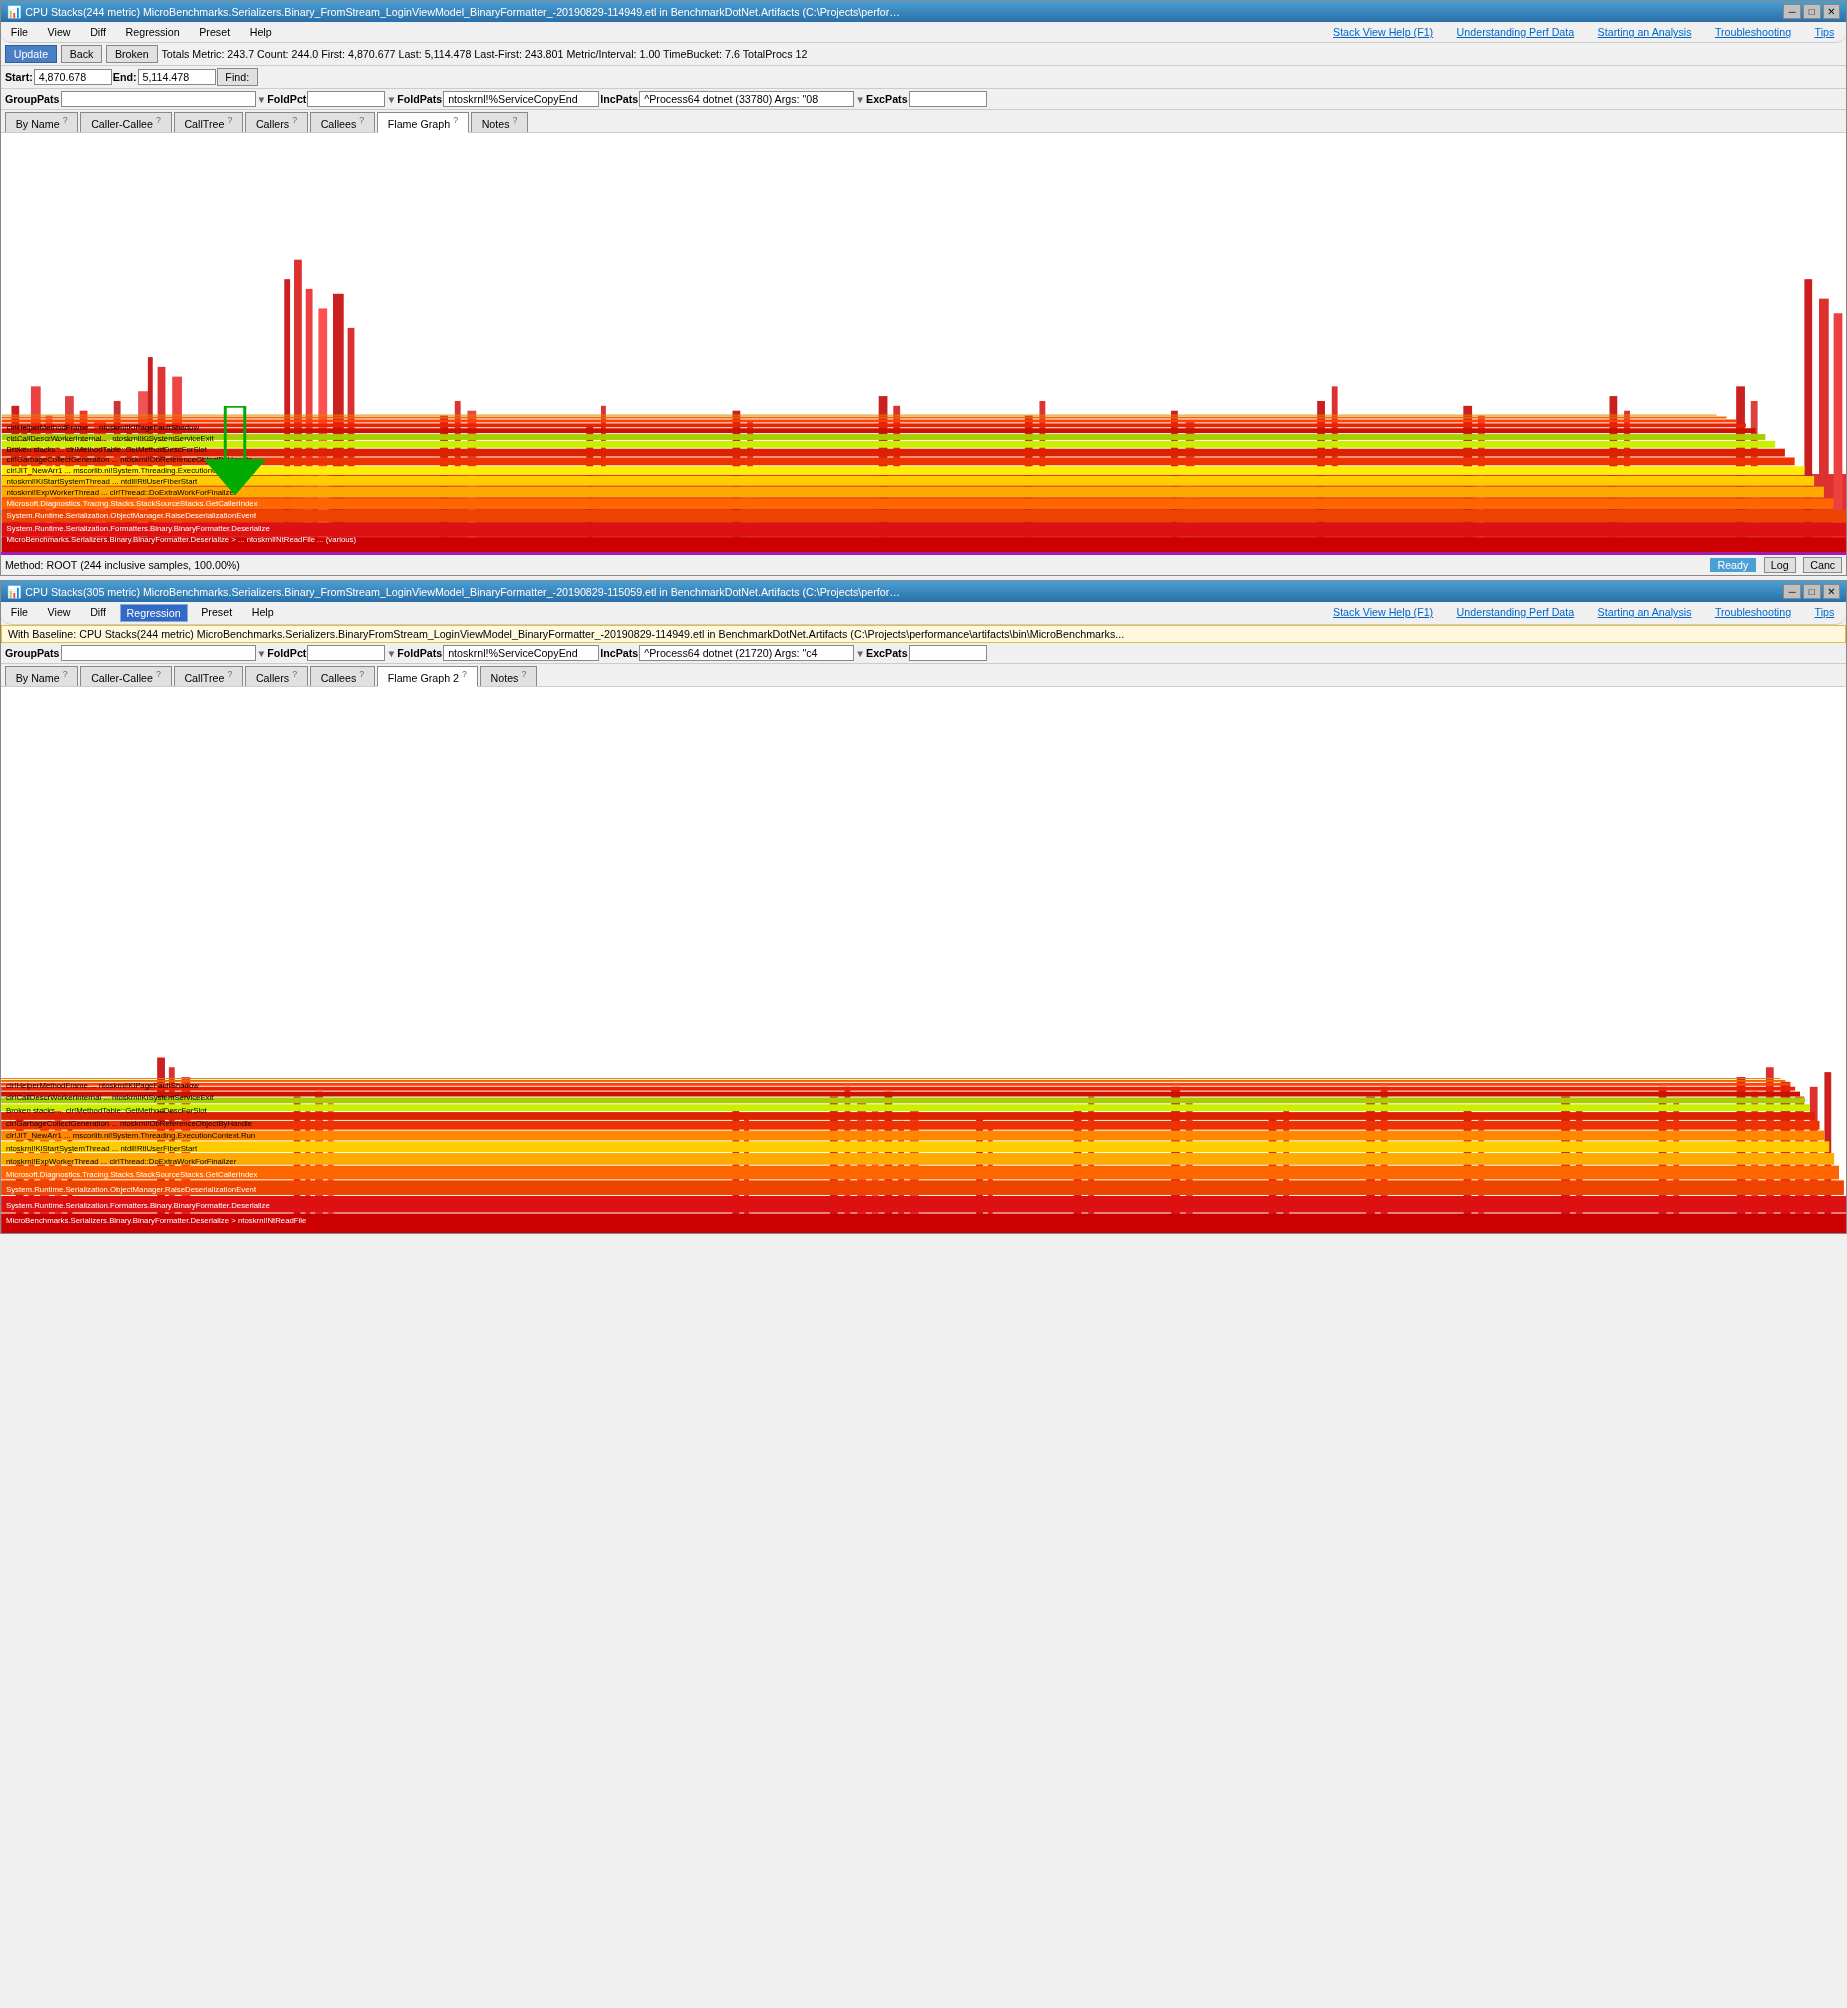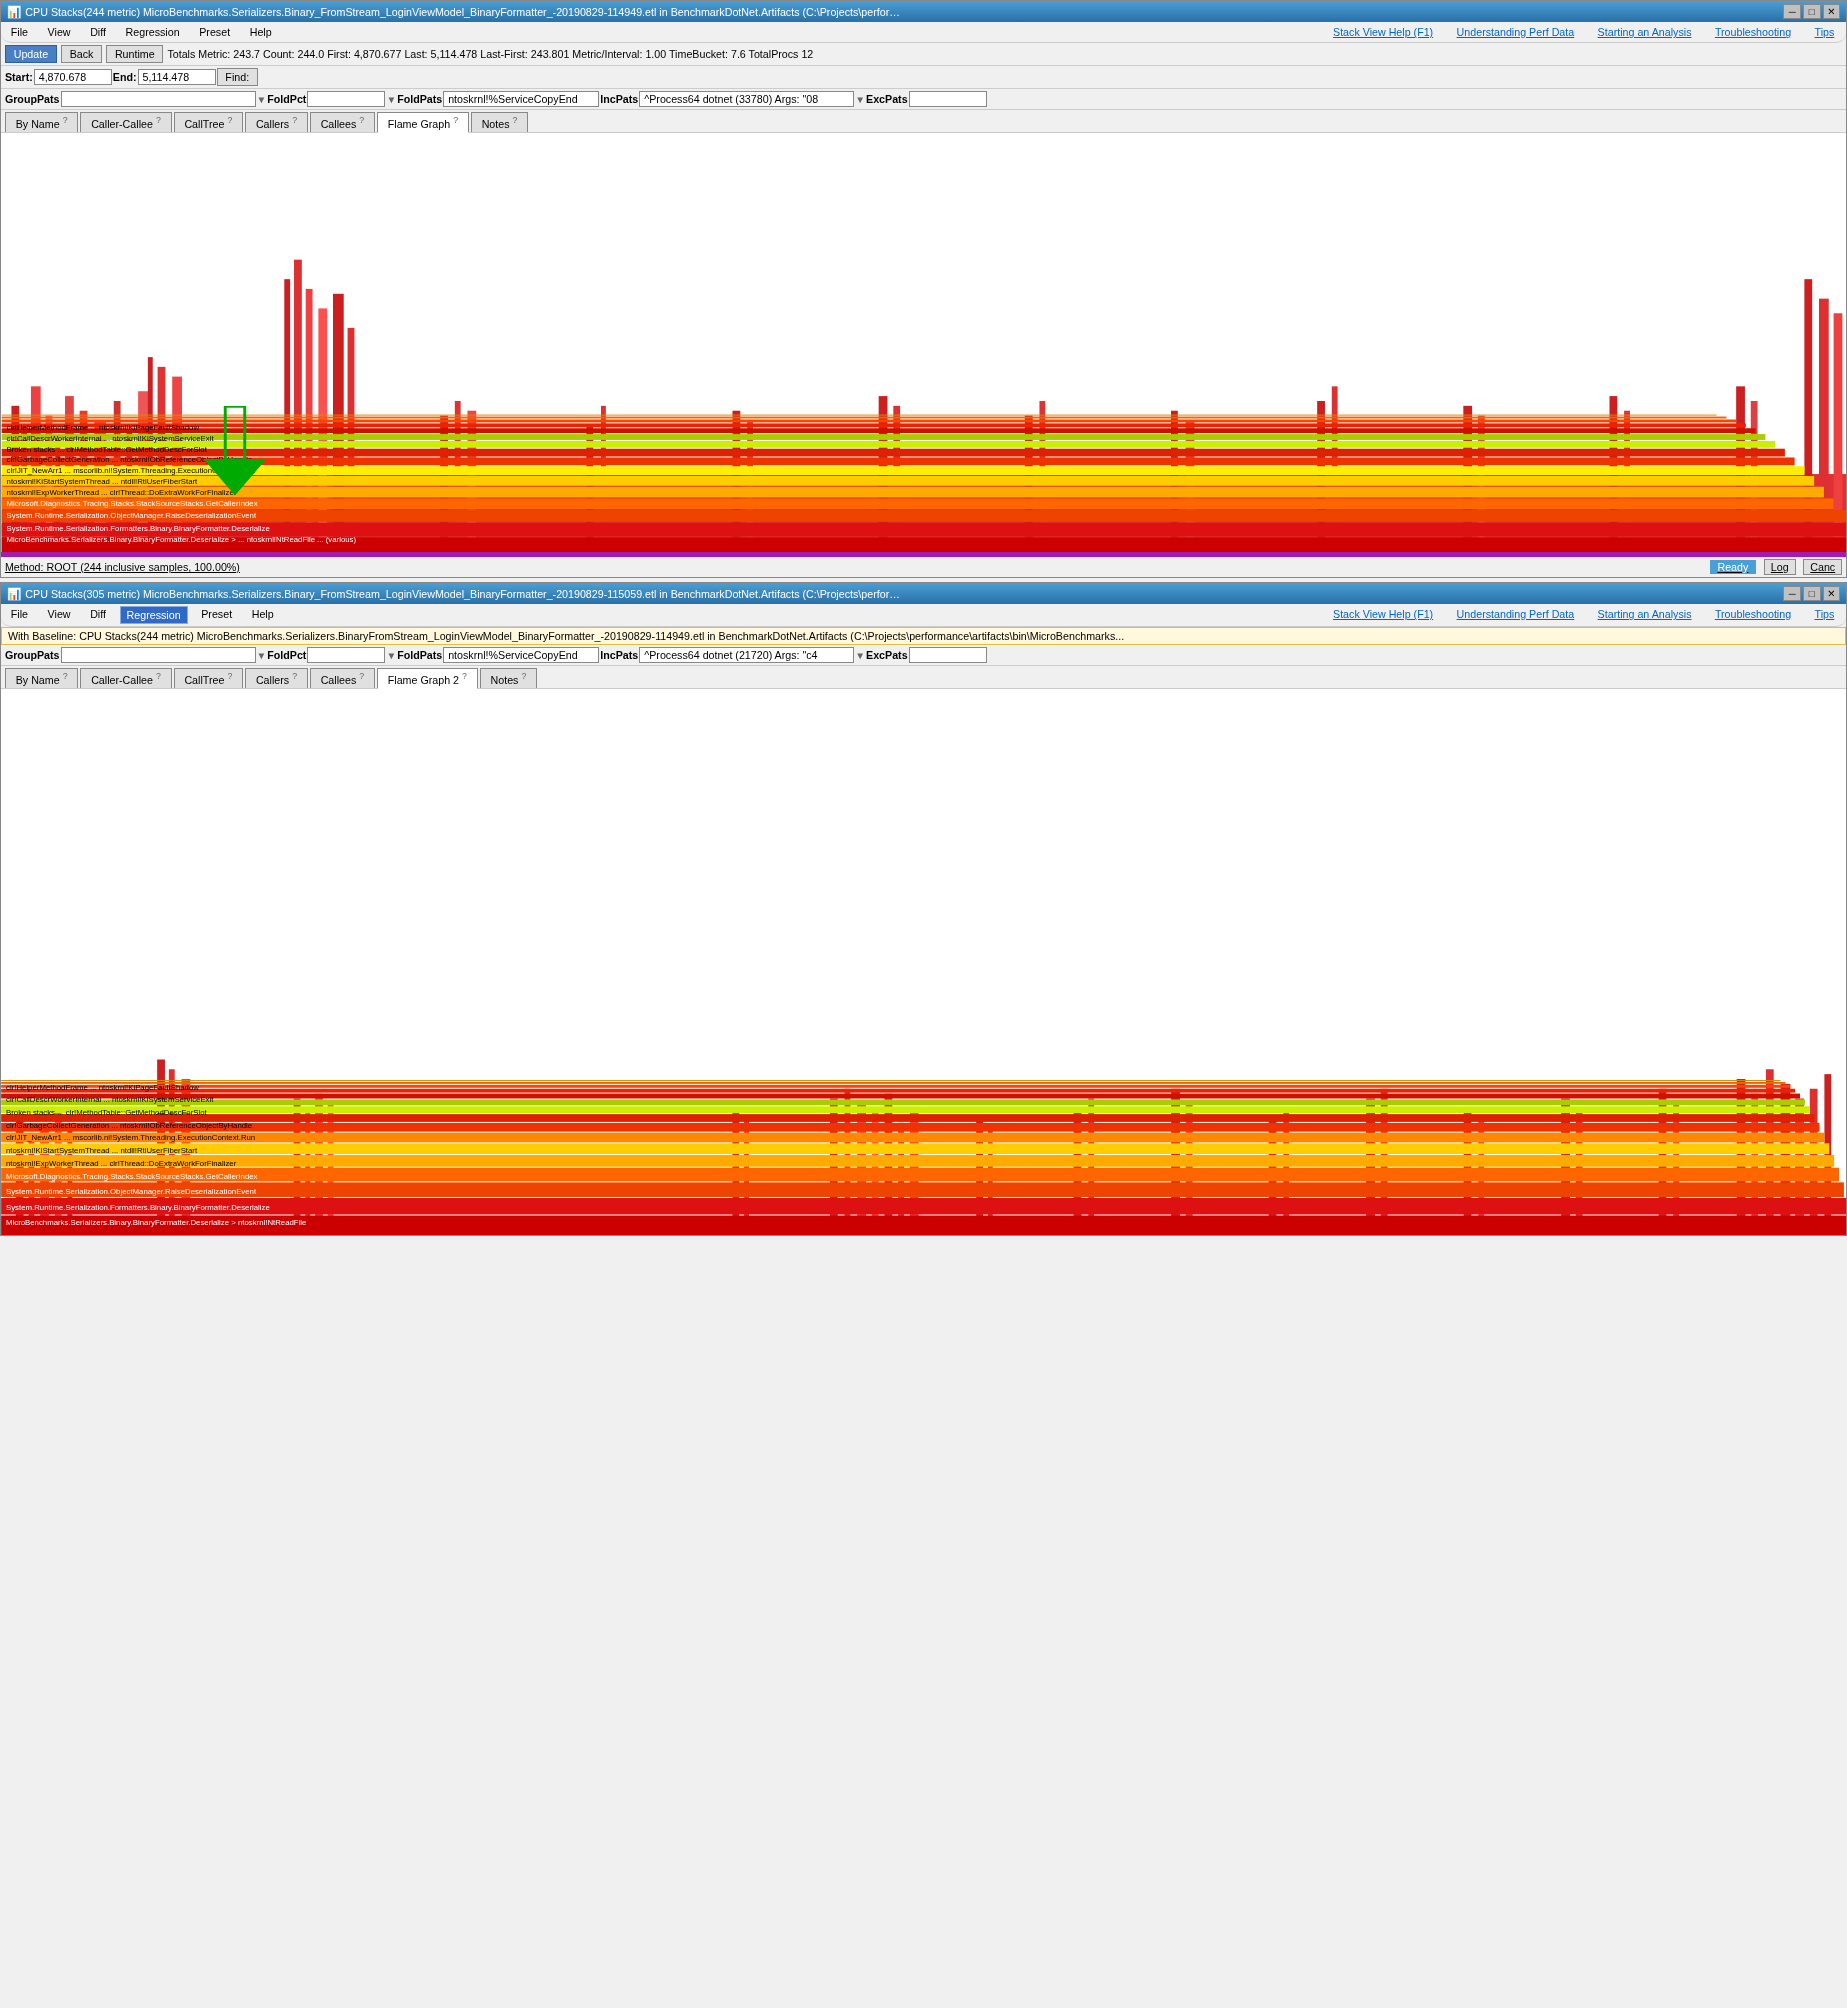--- a/index.html
+++ b/index.html
@@ -25,21 +25,21 @@
     .row-bar { background: #f0f0f0; border-bottom: 1px solid #ccc; padding: 2px 3.9px; display: flex; align-items: center; gap: 1px; }
     .label { font-size: 10.7px; font-weight: bold; }
     .input-field { border: 1px solid #888; padding: 1px 3.9px; font-size: 10.7px; background: white; }
     .input-sm { width: 78px; }
 
     .tabs { background: #f0f0f0; border-bottom: 1px solid #ccc; display: flex; align-items: flex-end; padding: 2px 3.9px 0; gap: 2px; }
     .tab { padding: 2px 9.8px; border: 1px solid #888; border-bottom: none; background: #e0e0e0; cursor: pointer; font-size: 10.7px; }
     .tab.active { background: white; border-bottom: 1px solid white; margin-bottom: -1px; }
     .tab-q { font-size: 8.8px; color: #666; }
     
-    .status-bar { background: #f0f0f0; border-top: 5px solid #a21caf; padding: 2px 3.9px; display: flex; align-items: center; gap: 7.8px; font-size: 10.7px; text-decoration: underline; }
+    .status-bar { background: #f0f0f0; border-top: 3px solid #a21caf; padding: 2px 3.9px; display: flex; align-items: center; gap: 7.8px; font-size: 10.7px; }
     .status-ready { background: #4a9fd4; color: white; padding: 1px 7.8px; }
     .status-btn { padding: 1px 5.9px; border: 1px solid #888; background: #e0e0e0; cursor: pointer; font-size: 10.7px; }
 
     .info-bar { background: #fff8dc; border: 1px solid #e0c040; padding: 2px 5.9px; font-size: 10.7px; }
     .help-bar { padding: 2px 5.9px; font-size: 10.7px; color: #444; }
     
     .regression-highlight { background: #ddeeff; border: 1px solid #88aadd; }
 
     
     .flame-canvas { width: 100%; background: white; position: relative; overflow: hidden; }
@@ -72,21 +72,21 @@
     <span class="menu-link">Stack View Help (F1)</span>
     <span class="menu-link">Understanding Perf Data</span>
     <span class="menu-link">Starting an Analysis</span>
     <span class="menu-link">Troubleshooting</span>
     <span class="menu-link">Tips</span>
   </div>
 
   <div class="toolbar">
     <button class="toolbar-btn blue">Update</button>
     <button class="toolbar-btn">Back</button>
-    <button class="toolbar-btn">Runtime</button>
+    <button class="toolbar-btn">Broken</button>
     <span class="toolbar-info">Totals Metric: 243.7  Count: 244.0  First: 4,870.677  Last: 5,114.478  Last-First: 243.801  Metric/Interval: 1.00  TimeBucket: 7.6  TotalProcs 12</span>
   </div>
 
   <div class="row-bar">
     <span class="label">Start:</span>
     <input class="input-field input-sm" value="4,870.678" style="">
     <span class="label">End:</span>
     <input class="input-field input-sm" value="5,114.478" style="">
     <button class="toolbar-btn">Find:</button>
   </div>

